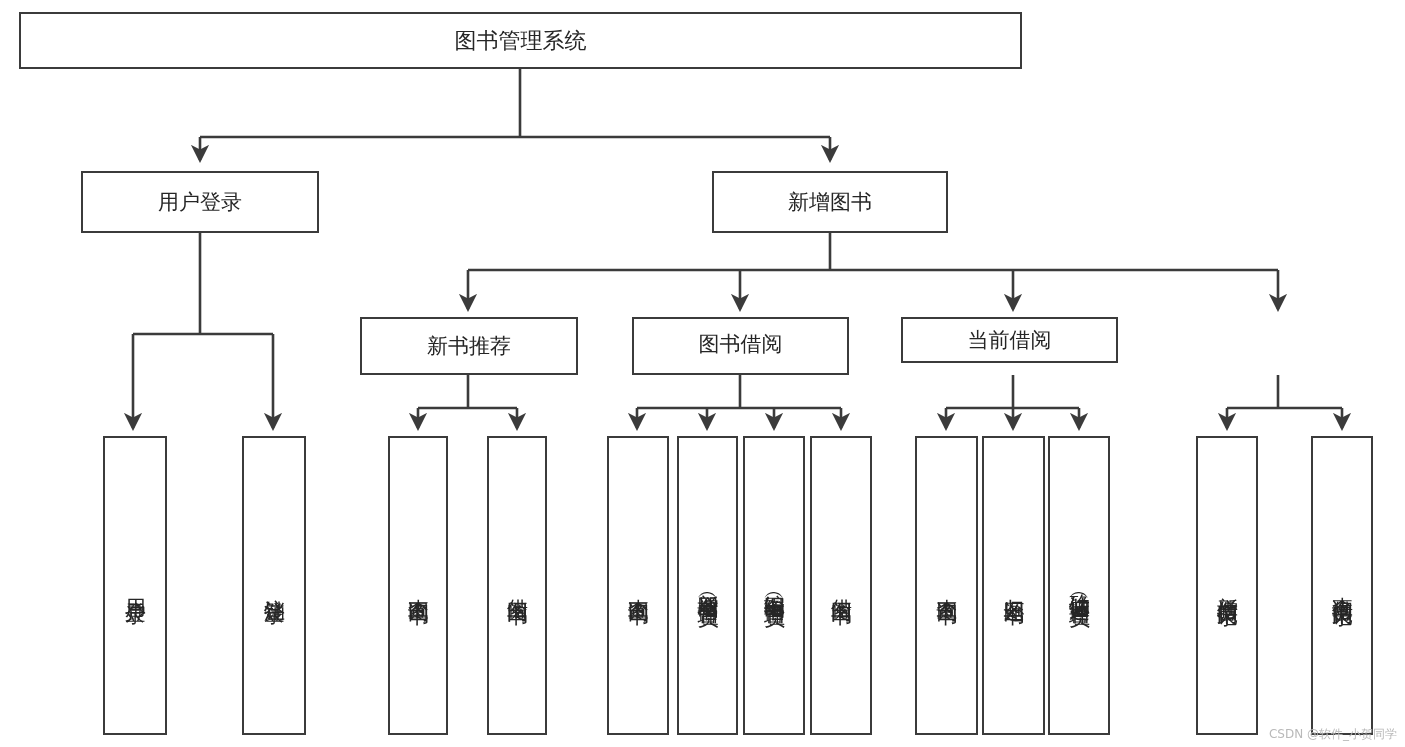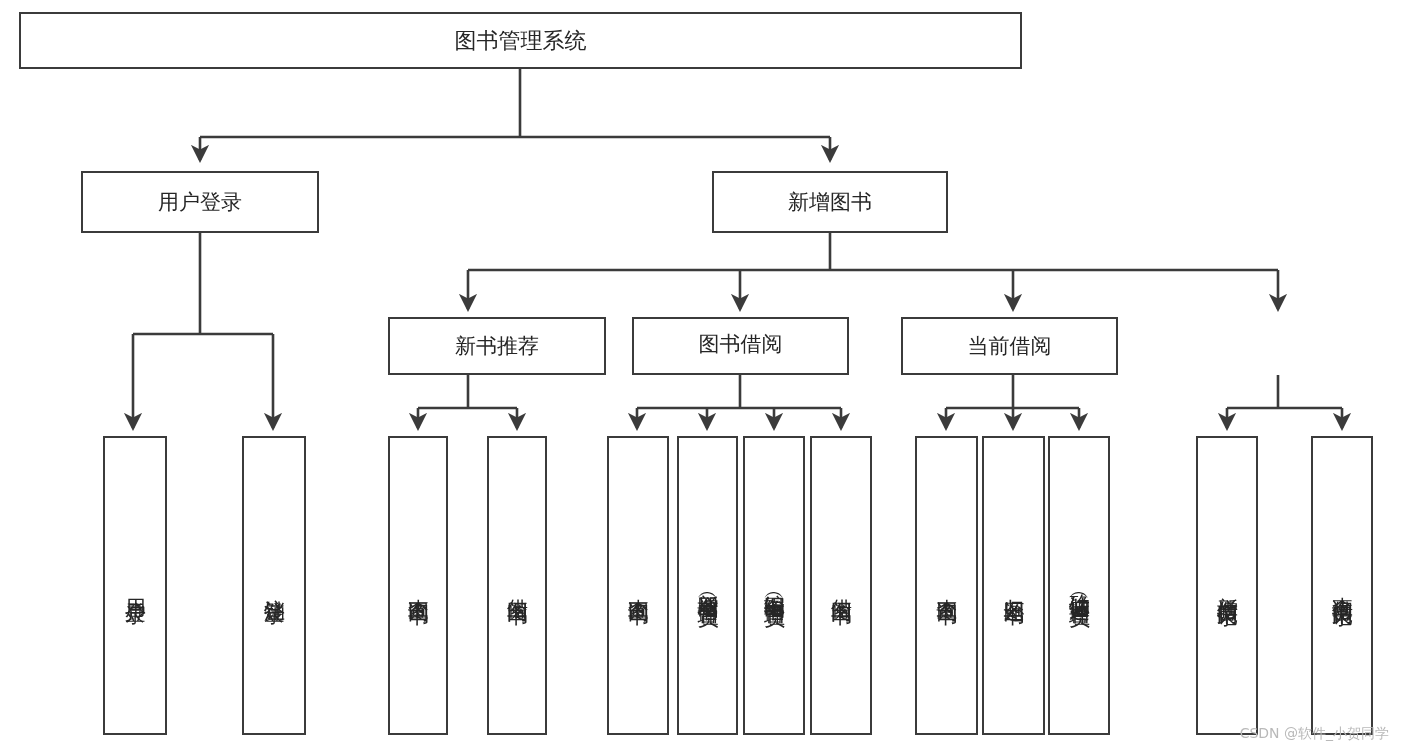--- a/index.html
+++ b/index.html
@@ -36,22 +36,22 @@
   .node.v .lbl{
     writing-mode:vertical-rl;
     text-orientation:upright;
     font-size:21px;
     letter-spacing:2px;
     white-space:nowrap;
     line-height:1;
   }
   .watermark{
     position:absolute;
-    right:16px;bottom:4px;
-    font-size:14px;
+    right:8px;bottom:4px;
+    font-size:12px;
     color:#b9b9b9;
     z-index:5;
     white-space:nowrap;
   }
 </style>
 </head>
 <body>
 
 <div id="canvas">
 
@@ -109,27 +109,27 @@
     <span class="lbl">图书管理系统</span>
   </div>
 
   <div class="node h" style="left: 81px; top: 171px; width: 238px; height: 62px;">
     <span class="lbl">用户登录</span>
   </div>
   <div class="node h" style="left: 712px; top: 171px; width: 236px; height: 62px;">
     <span class="lbl">新增图书</span>
   </div>
 
-  <div class="node h" style="left: 360px; top: 317px; width: 218px; height: 58px; margin-left: 28px;">
+  <div class="node h" style="left: 360px; top: 317px; width: 218px; height: 58px;">
     <span class="lbl">新书推荐</span>
   </div>
   <div class="node h" style="left: 632px; top: 317px; width: 217px; height: 58px; font-family: Liberation Mono, monospace;">
     <span class="lbl">图书借阅</span>
   </div>
-  <div class="node h" style="left: 901px; top: 317px; width: 217px; height: 58px;">
+  <div class="node h" style="left: 901px; top: 317px; width: 217px; height: 46px;">
     <span class="lbl">当前借阅</span>
   </div>
 
   <div class="node v" style="left: 103px; top: 436px; width: 64px; height: 299px;">
     <span class="lbl">用户登录</span>
   </div>
   <div class="node v" style="left: 242px; top: 436px; width: 64px; height: 299px;">
     <span class="lbl">注销登录</span>
   </div>
   <div class="node v" style="left: 388px; top: 436px; width: 60px; height: 299px;">

